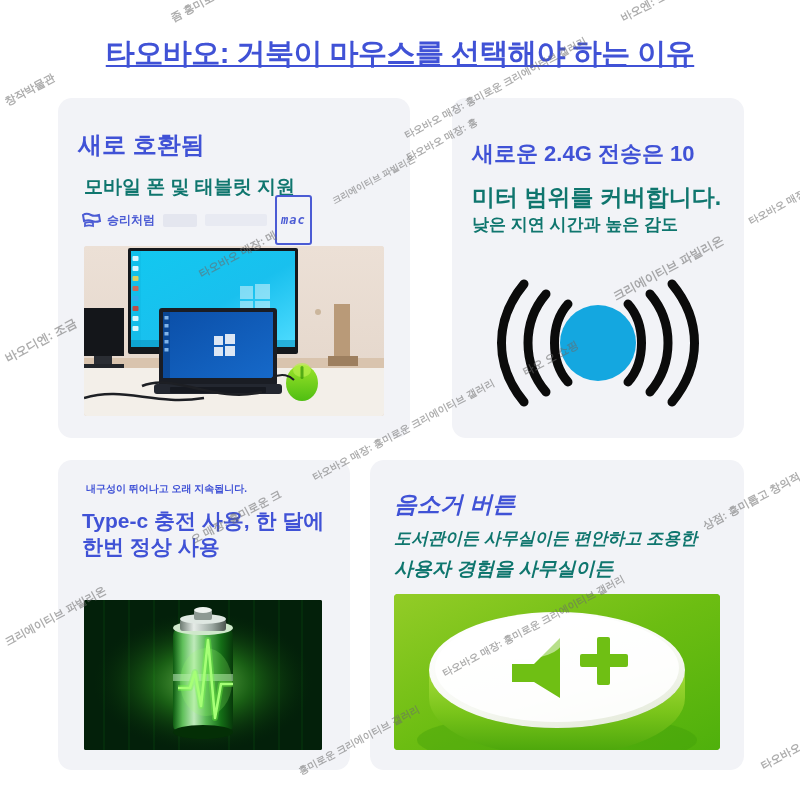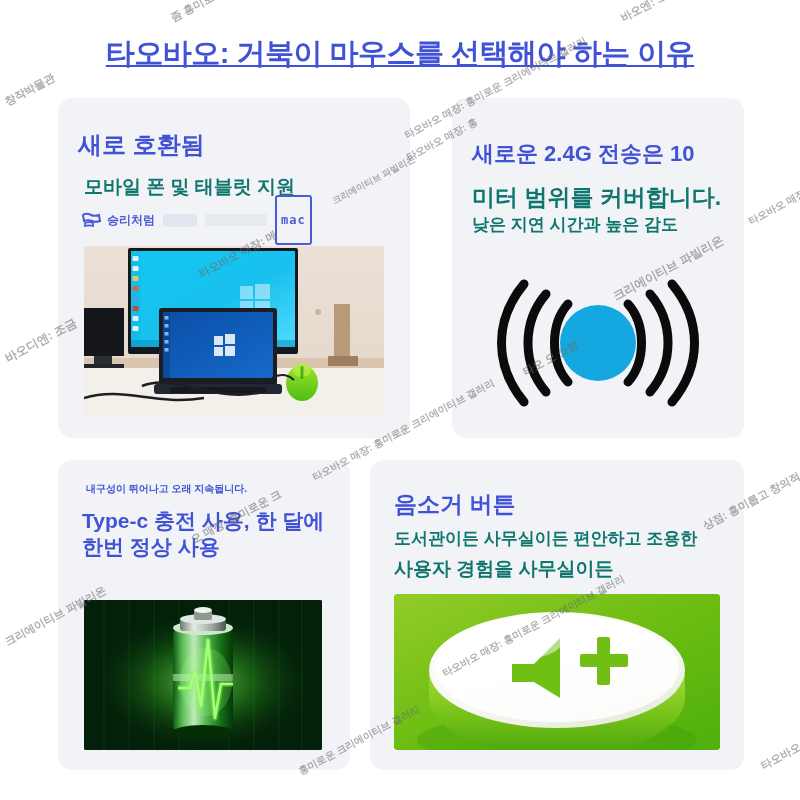--- a/index.html
+++ b/index.html
@@ -34,21 +34,21 @@
   
   .card {
     position:absolute;
     background:#f2f3f7;
     border-radius:14px;
     overflow:hidden;
   }
   #card-compat   { left:58px;  top:98px;  width:352px; height:340px; }
   #card-wireless { left:452px; top:98px;  width:292px; height:340px; }
   #card-battery  { left:58px;  top:460px; width:292px; height:310px; }
-  #card-mute     { left:370px; top:460px; width:374px; height:310px; }
+  #card-mute     { left:370px; top:460px; width:374px; height:310px;font-style:italic; }
 
   .card-h1 {
     color:#4052d6;
     font-weight:bold;
     line-height:1.25;
   }
   .card-sub {
     color:#0f766e;
     font-weight:bold;
     line-height:1.35;
@@ -67,20 +67,21 @@
   .logo-win { display:flex; align-items:center; gap:3px; }
   .logo-win svg { display:block; }
   .logo-txt { color:#4b5bd4; font-weight:bold; font-size:12px; }
   .logo-ghost { width:34px; height:13px; background:#e4e6ef; border-radius:2px; }
   .logo-ghost2{ width:62px; height:12px; background:#e8eaf2; border-radius:2px; }
   .logo-mac {
     border:2.2px solid #4b5bd4; border-radius:3px;
     padding:16px 4px; color:#4b5bd4; font-weight:bold;
     font-size:12px; letter-spacing:1px;
     font-family:"DejaVu Sans Mono", monospace;
+    font-style:italic;
   }
 
   
   #compat-photo {
     position:absolute; left:26px; top:148px; width:300px; height:170px;
     border-radius:3px; overflow:hidden;
     background:linear-gradient(#e9ddd3,#efe4da);
   }
 
   

